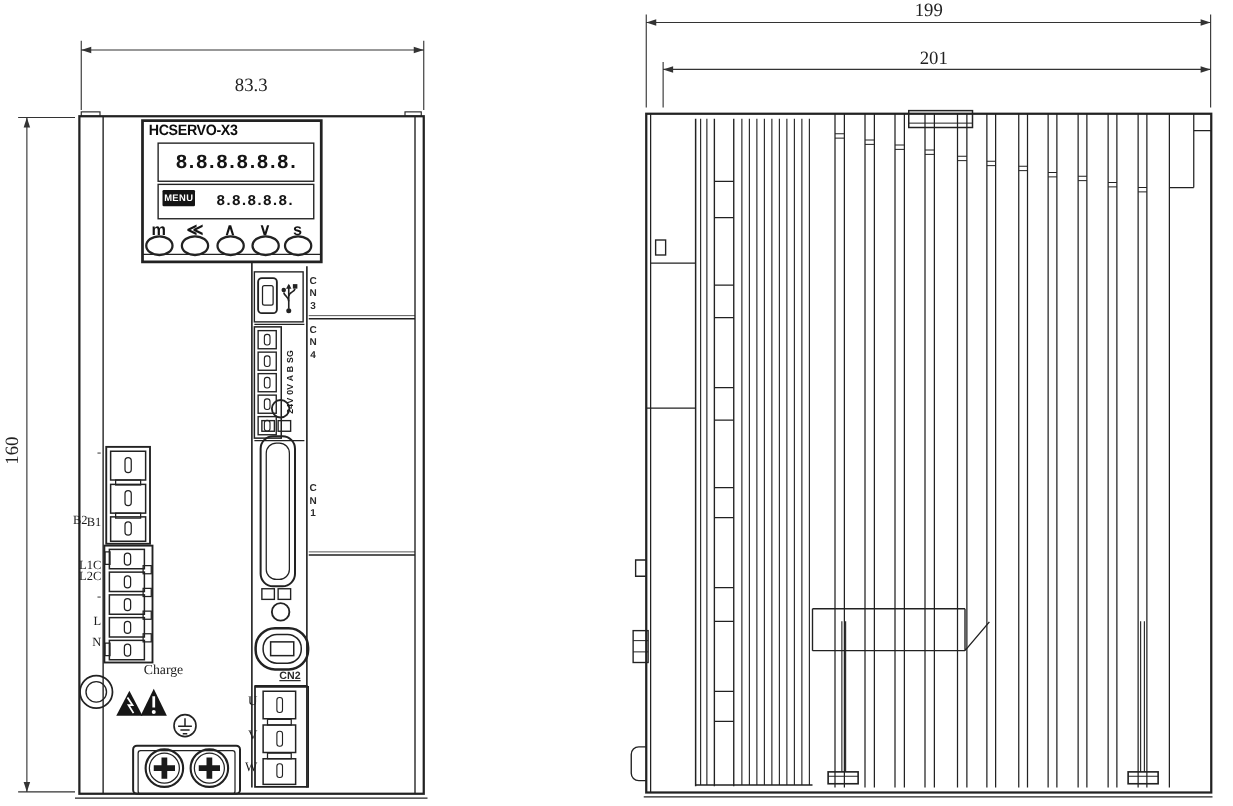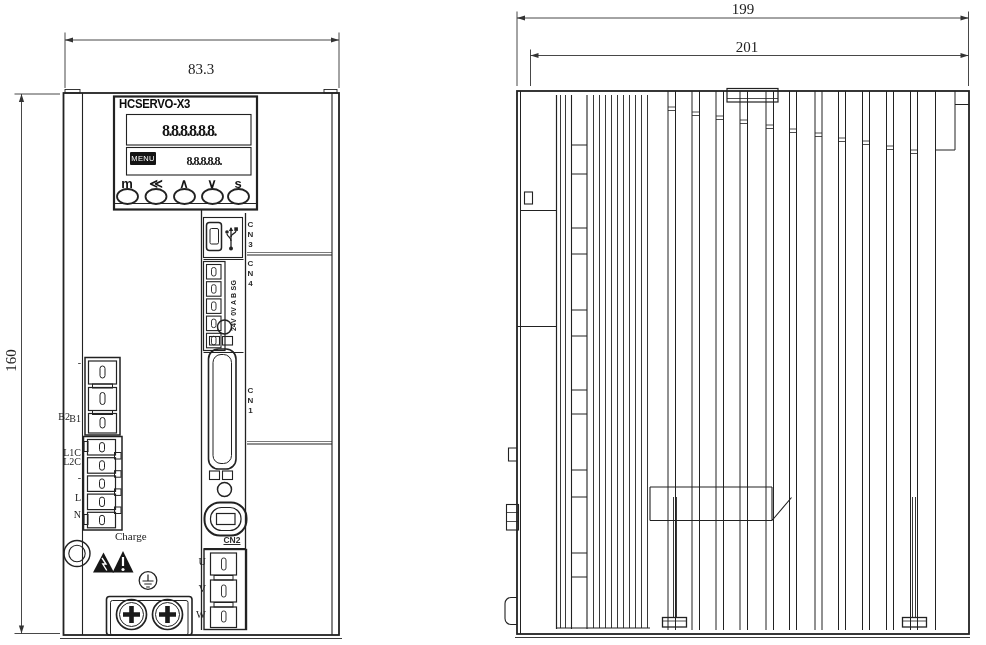--- a/index.html
+++ b/index.html
@@ -3,23 +3,23 @@
 <meta charset="utf-8">
 <style>
   html,body{margin:0;padding:0;background:#fff;}
   #stage{position:relative;width:986px;height:645px;background:#fff;overflow:hidden;
          font-family:"Liberation Sans",sans-serif;}
   #stage svg{position:absolute;left:0;top:0;}
   .t{position:absolute;color:#1c1c1c;white-space:nowrap;}
   .dim{font-family:"Liberation Serif",serif;font-size:15px;text-align:center;color:#222;}
   .model{font-weight:bold;font-size:12px;letter-spacing:-0.3px;color:#0d0d0d;
          transform:scaleX(0.95);transform-origin:left top;}
-  .seg{font-family:Liberation Serif, serif;font-weight:bold;color:#141414;
+  .seg{font-family:Liberation Mono, monospace;font-weight:bold;color:#141414;
        text-align:center;overflow:hidden;}
-  .menu{background:#141414;color:#fff;font-size:7.5px;font-weight:normal;text-align:center;
+  .menu{background:#141414;color:#fff;font-size:7.5px;font-weight:bold;text-align:center;
         letter-spacing:.3px;border-radius:1px;}
   .bglyph{font-weight:bold;font-size:13px;color:#141414;text-align:center;width:24px;}
   .vlab{writing-mode:vertical-rl;text-orientation:upright;font-size:8px;font-weight:bold;
         color:#2a2a2a;line-height:1;letter-spacing:1px;}
   .slab{font-size:8.5px;font-weight:bold;color:#2a2a2a;text-align:center;text-decoration:underline;}
   .tlab{font-family:"Liberation Serif",serif;font-size:10px;color:#1c1c1c;text-align:right;width:26px;}
   .rot90{transform:rotate(-90deg);}
   .pins{font-size:7px;font-weight:bold;letter-spacing:.2px;color:#1a1a1a;text-align:center;}
 </style>
 </head>

